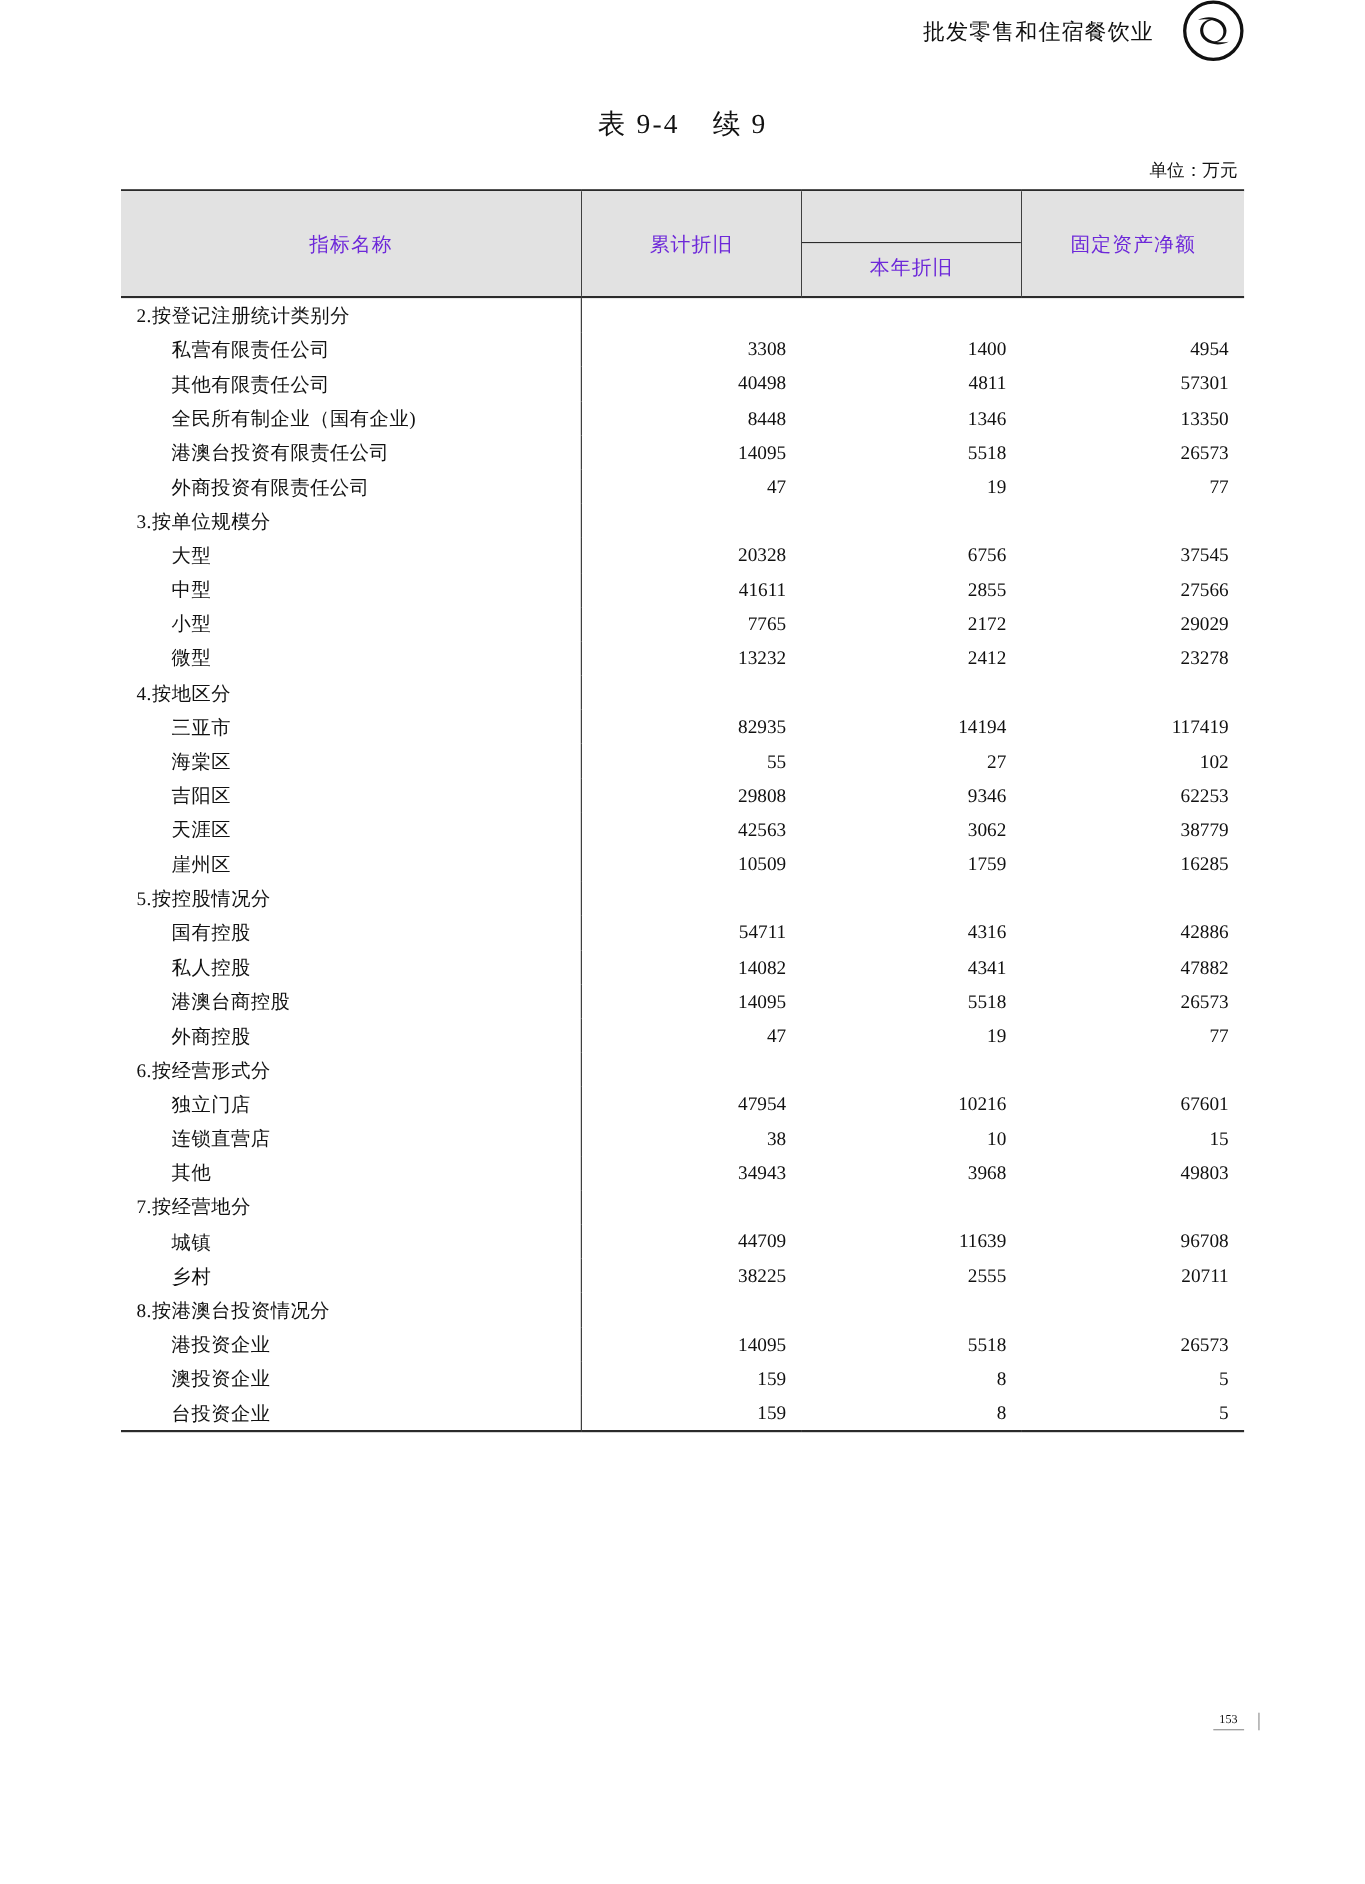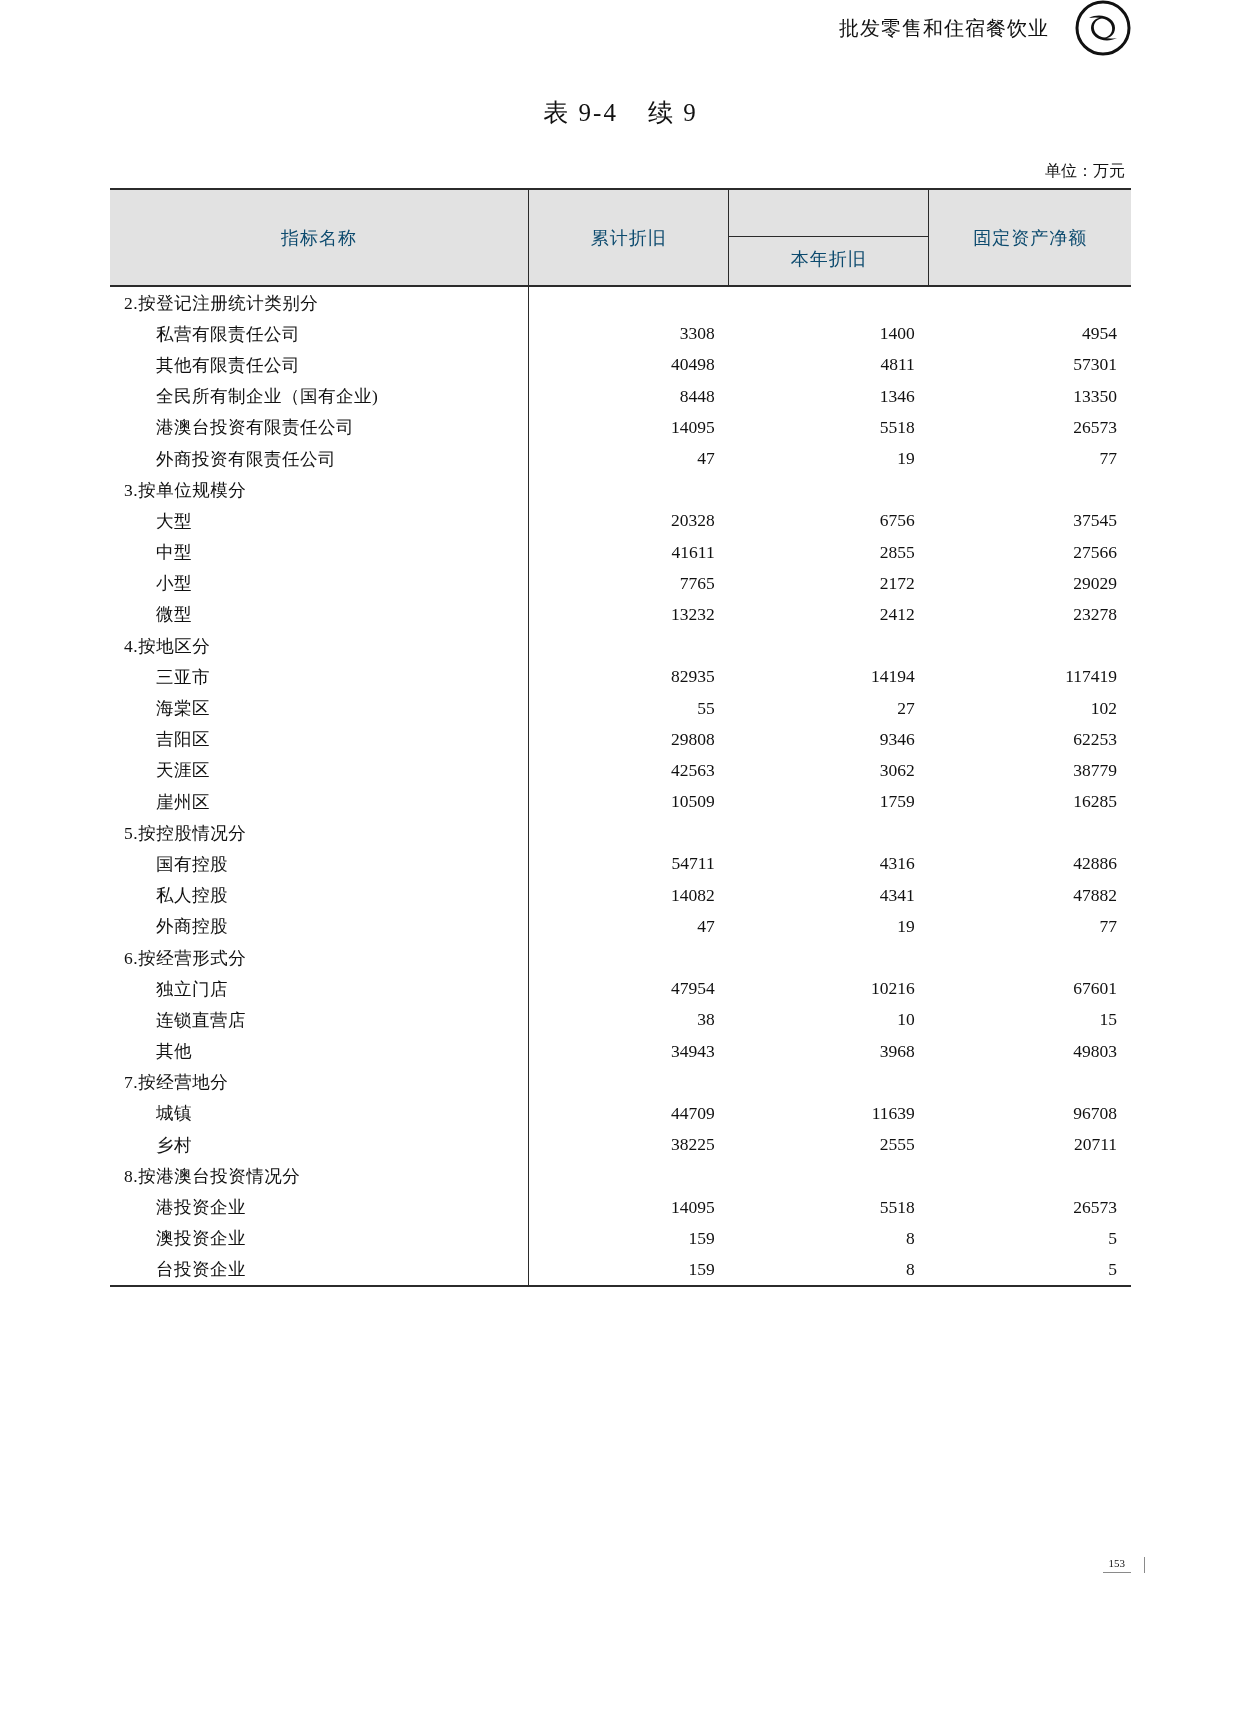--- a/index.html
+++ b/index.html
@@ -52,42 +52,42 @@
     color: #111;
   }
   .table-title .sub {
     margin-left: 30px;
   }
 
   
   .unit-line {
     text-align: right;
     font-size: 16px;
-    margin-top: 32px;
+    margin-top: 16px;
     margin-bottom: 6px;
     padding-right: 6px;
     color: #111;
   }
 
   
   table.data {
     width: 100%;
     border-collapse: collapse;
     table-layout: fixed;
     font-size: 17px;
   }
   table.data col.c0 { width: 41%; }
   table.data col.c1 { width: 19.6%; }
   table.data col.c2 { width: 19.6%; }
   table.data col.c3 { width: 19.8%; }
 
   thead th {
     background: #e2e2e2;
     font-weight: normal;
-    color: #0c4a6e;
+    color: #6d28d9;
     border-top: 2px solid #2b2b2b;
     border-bottom: 2px solid #2b2b2b;
     height: 92px;
     vertical-align: middle;
     position: relative;
     padding: 0;
   }
   th.h-name {
     font-size: 18px;
     letter-spacing: 1px;
@@ -323,20 +323,26 @@
             <td class="num">4316</td>
             <td class="num">42886</td>
           </tr>
           <tr>
             <td class="label indent">私人控股</td>
             <td class="num">14082</td>
             <td class="num">4341</td>
             <td class="num">47882</td>
           </tr>
           <tr>
+            <td class="label indent">港澳台商控股</td>
+            <td class="num">14095</td>
+            <td class="num">5518</td>
+            <td class="num">26573</td>
+          </tr>
+          <tr>
             <td class="label indent">外商控股</td>
             <td class="num">47</td>
             <td class="num">19</td>
             <td class="num">77</td>
           </tr>
           <tr>
             <td class="label">6.按经营形式分</td>
             <td class="num"></td>
             <td class="num"></td>
             <td class="num"></td>

